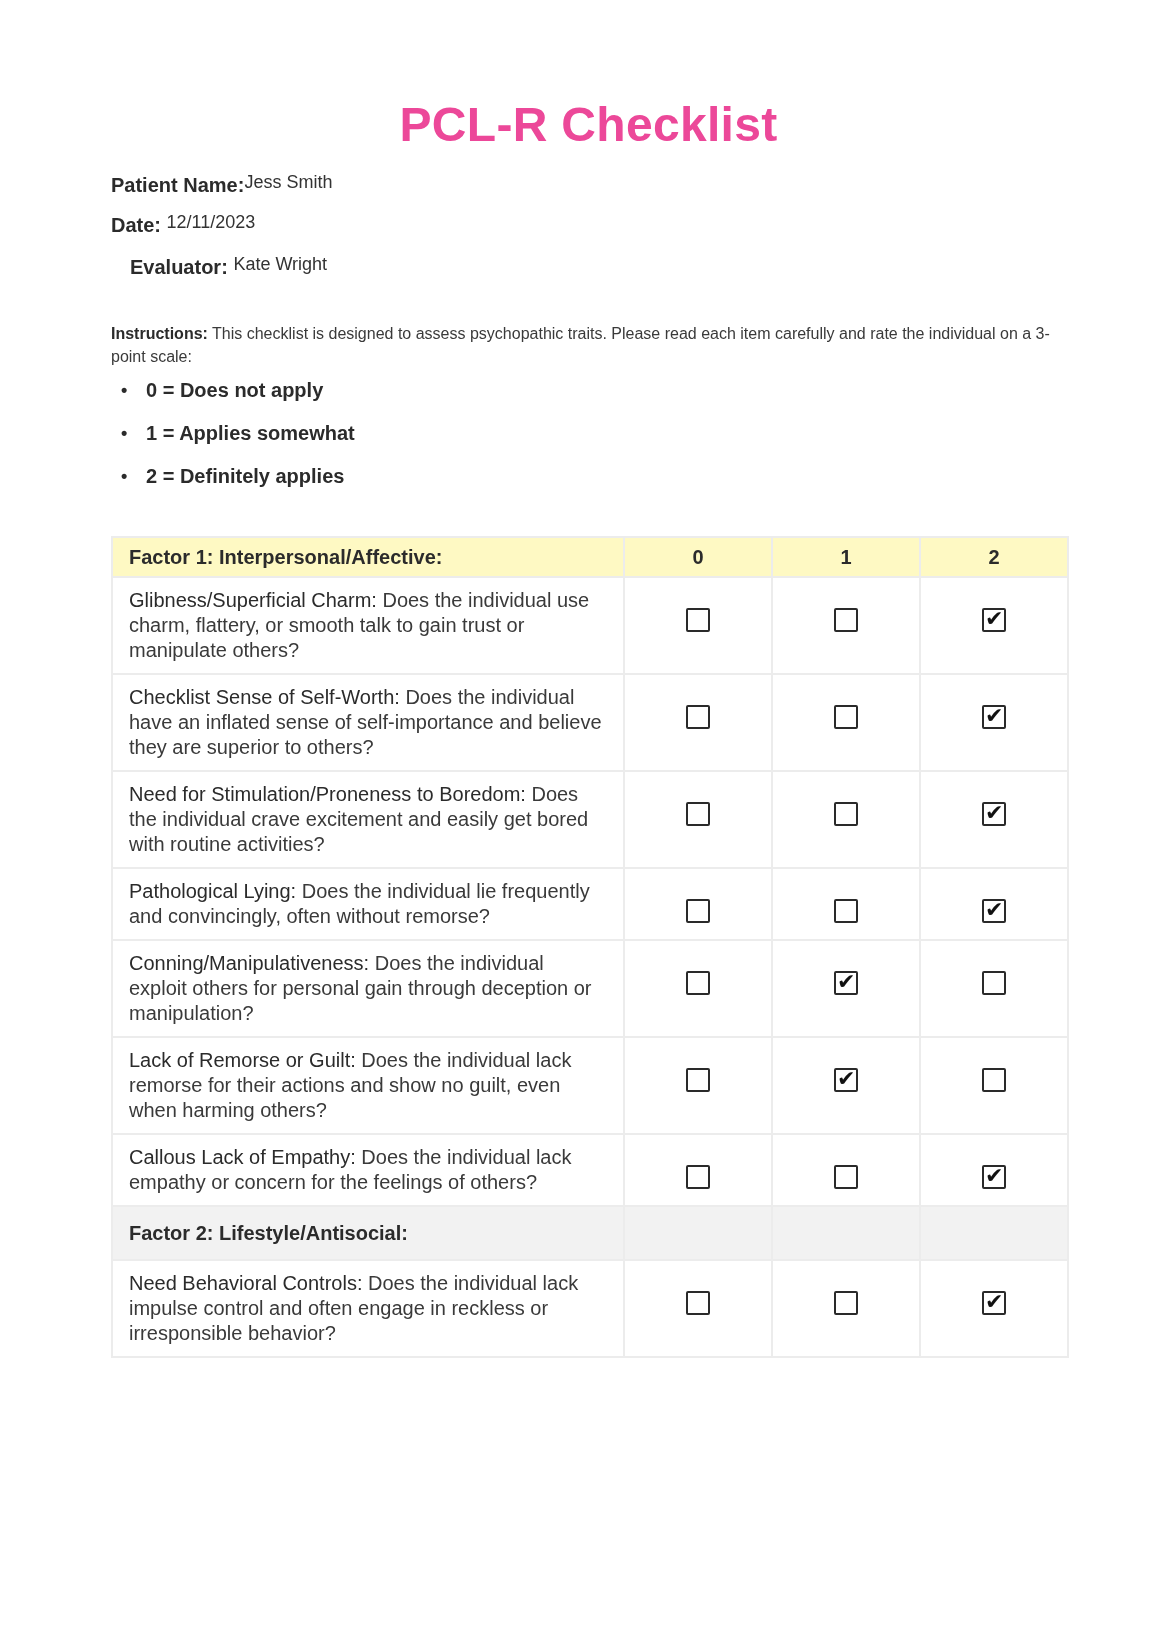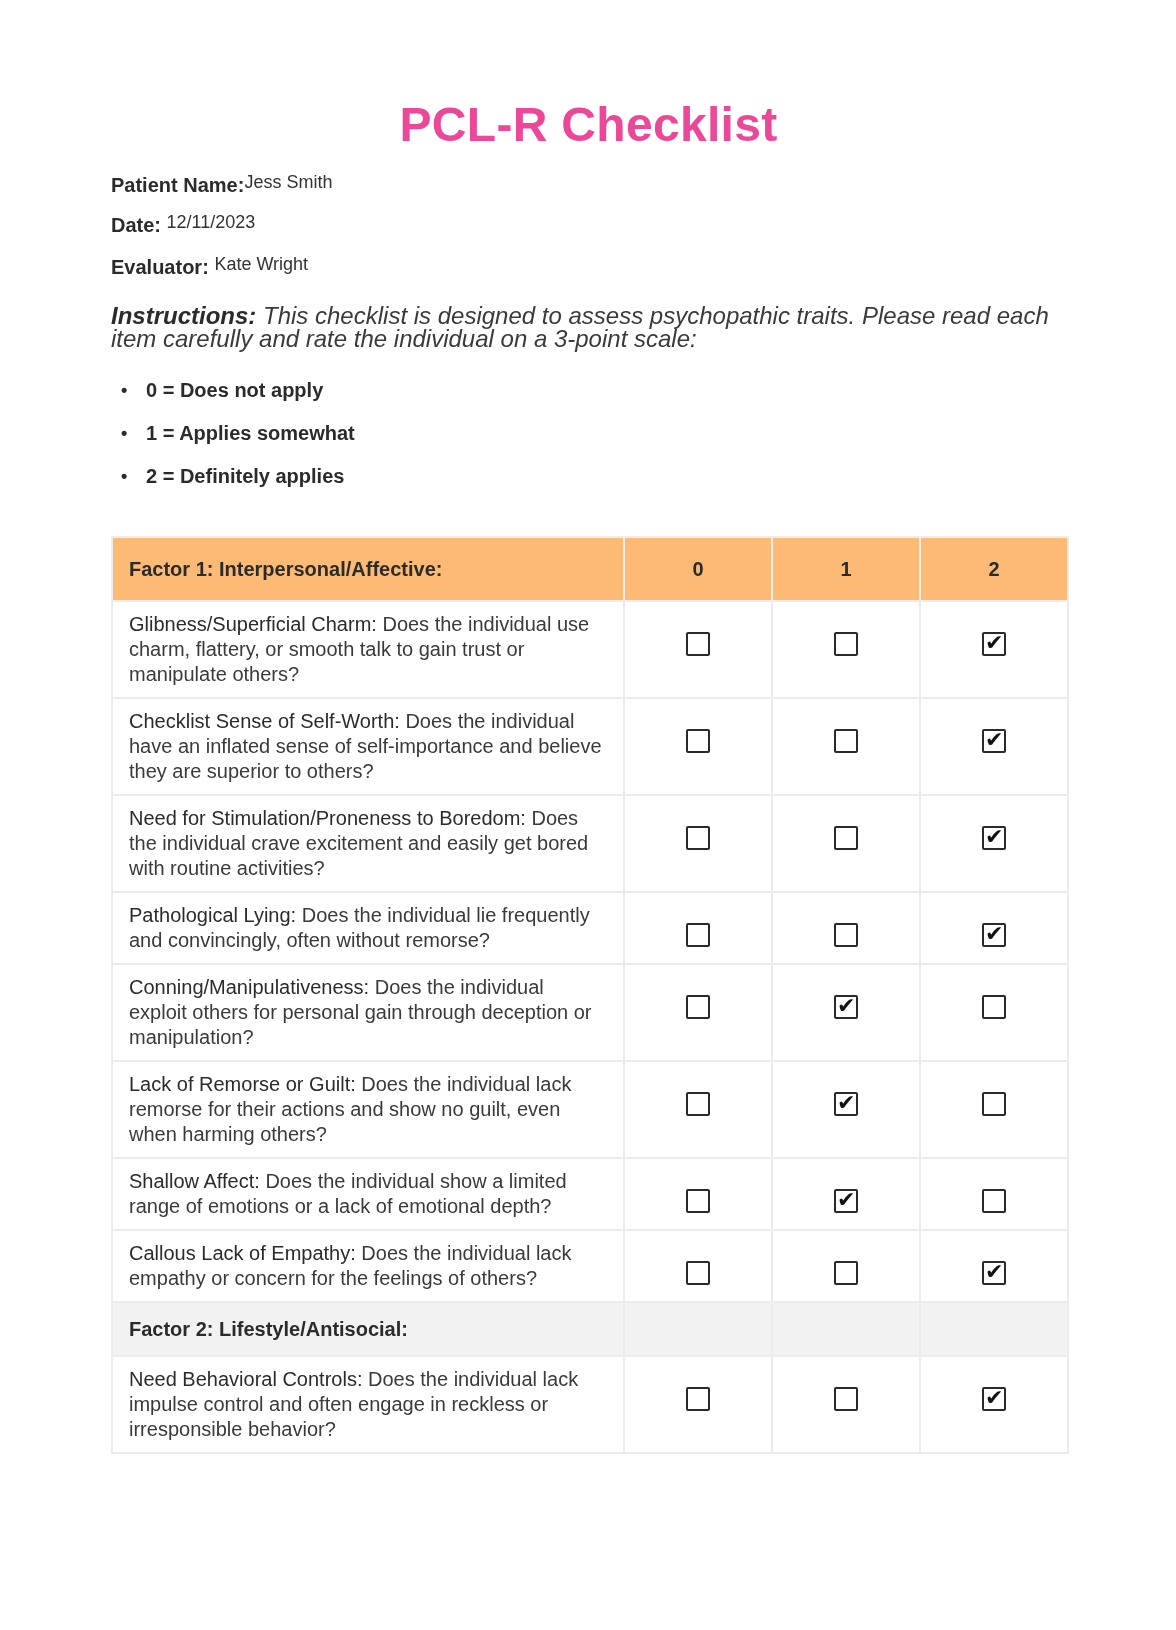--- a/index.html
+++ b/index.html
@@ -11,42 +11,42 @@
     .page { position: absolute; left: 111px; top: 0; width: 955px; }
     .title {
       position: absolute; left: 0; width: 955px; top: 97px;
       text-align: center; font-size: 48px; font-weight: bold; color: #ec4899;
       letter-spacing: 0.3px;
     }
     .meta-row { position: absolute; left: 0; font-size: 20px; color: #2b2b2b; }
     .meta-row .lbl { font-weight: bold; color: #2b2b2b; }
     .meta-row .val { font-size: 18px; color: #333; position: relative; top: -4px; }
     .instructions {
-      position: absolute; left: 0; top: 304px; width: 955px;
-      font-size: 24px; line-height: 23px; color: #3a3a3a; font-style: italic;
+      position: absolute; left: 0; top: 322px; width: 955px;
+      font-size: 16px; line-height: 23px; color: #3a3a3a;
     }
     .instructions .lbl { font-weight: bold; color: #2b2b2b; }
     .scale-list { position: absolute; left: 10px; top: 378px; margin: 0; padding: 0; list-style: none; }
     .scale-list li {
       font-size: 20px; font-weight: bold; color: #2b2b2b; height: 43px; line-height: 24px;
       position: relative; padding-left: 25px;
     }
     .scale-list li .bullet {
       position: absolute; left: 0; top: 0; font-size: 18px;
     }
     table.checklist {
       position: absolute; left: 0; top: 536px; width: 955px;
       border-collapse: collapse; table-layout: fixed;
     }
     table.checklist td, table.checklist th {
       border: 2px solid #ececec; padding: 0;
     }
     table.checklist col.c-desc { width: 512px; }
     table.checklist col.c-opt { width: 148px; }
-    .hdr-row { background: #fdba74; height: 64px; border-radius: 7px; }
+    .hdr-row { background: #fef9c3; height: 40px; border-radius: 7px; }
     .hdr-row th { font-size: 20px; font-weight: bold; color: #2b2b2b; }
     .hdr-row th.factor { text-align: left; padding-left: 16px; }
     .hdr-row th.opt { text-align: center; }
     .item-row td.desc {
       padding: 10px 16px 10px 16px; font-size: 20px; line-height: 25px; color: #3a3a3a;
       vertical-align: middle;
     }
     .item-row td.desc .name { font-weight: normal; color: #2b2b2b; }
     .item-row td.opt { text-align: center; vertical-align: top; padding-top: 30px; }
     .cb {
@@ -68,21 +68,21 @@
 <div class="page">
   <div class="title">PCL-R Checklist</div>
 
   <div class="meta-row" style="top:174px;">
     <span class="lbl">Patient Name:</span><span class="val">Jess Smith</span>
   </div>
   <div class="meta-row" style="top:214px;">
     <span class="lbl">Date:</span>
     <span class="val">12/11/2023</span>
   </div>
-  <div class="meta-row" style="top:256px;">
+  <div class="meta-row" style="top:256px;margin-left:19px;">
     <span class="lbl">Evaluator:</span>
     <span class="val">Kate Wright</span>
   </div>
 
   <div class="instructions">
     <span class="lbl">Instructions:</span><span> This checklist is designed to assess psychopathic traits. Please read each item carefully and rate the individual on a 3-point scale:</span>
   </div>
 
   <ul class="scale-list">
     <li><span class="bullet">•</span><span>0 = Does not apply</span></li>
@@ -136,26 +136,20 @@
           <td class="opt"><span class="cb"><span class="tick">✔</span></span></td>
           <td class="opt"><span class="cb"></span></td>
         </tr>
         <tr class="item-row">
           <td class="desc"><span class="name">Lack of Remorse or Guilt:</span><span> Does the individual lack remorse for their actions and show no guilt, even when harming others?</span></td>
           <td class="opt"><span class="cb"></span></td>
           <td class="opt"><span class="cb"><span class="tick">✔</span></span></td>
           <td class="opt"><span class="cb"></span></td>
         </tr>
         <tr class="item-row">
-          <td class="desc"><span class="name">Shallow Affect:</span><span> Does the individual show a limited range of emotions or a lack of emotional depth?</span></td>
-          <td class="opt"><span class="cb"></span></td>
-          <td class="opt"><span class="cb"><span class="tick">✔</span></span></td>
-          <td class="opt"><span class="cb"></span></td>
-        </tr>
-        <tr class="item-row">
           <td class="desc"><span class="name">Callous Lack of Empathy:</span><span> Does the individual lack empathy or concern for the feelings of others?</span></td>
           <td class="opt"><span class="cb"></span></td>
           <td class="opt"><span class="cb"></span></td>
           <td class="opt"><span class="cb"><span class="tick">✔</span></span></td>
         </tr>
       </tbody>
     <tbody>
       <tr class="factor-row">
         <td class="factor">Factor 2: Lifestyle/Antisocial:</td>
         <td></td>

